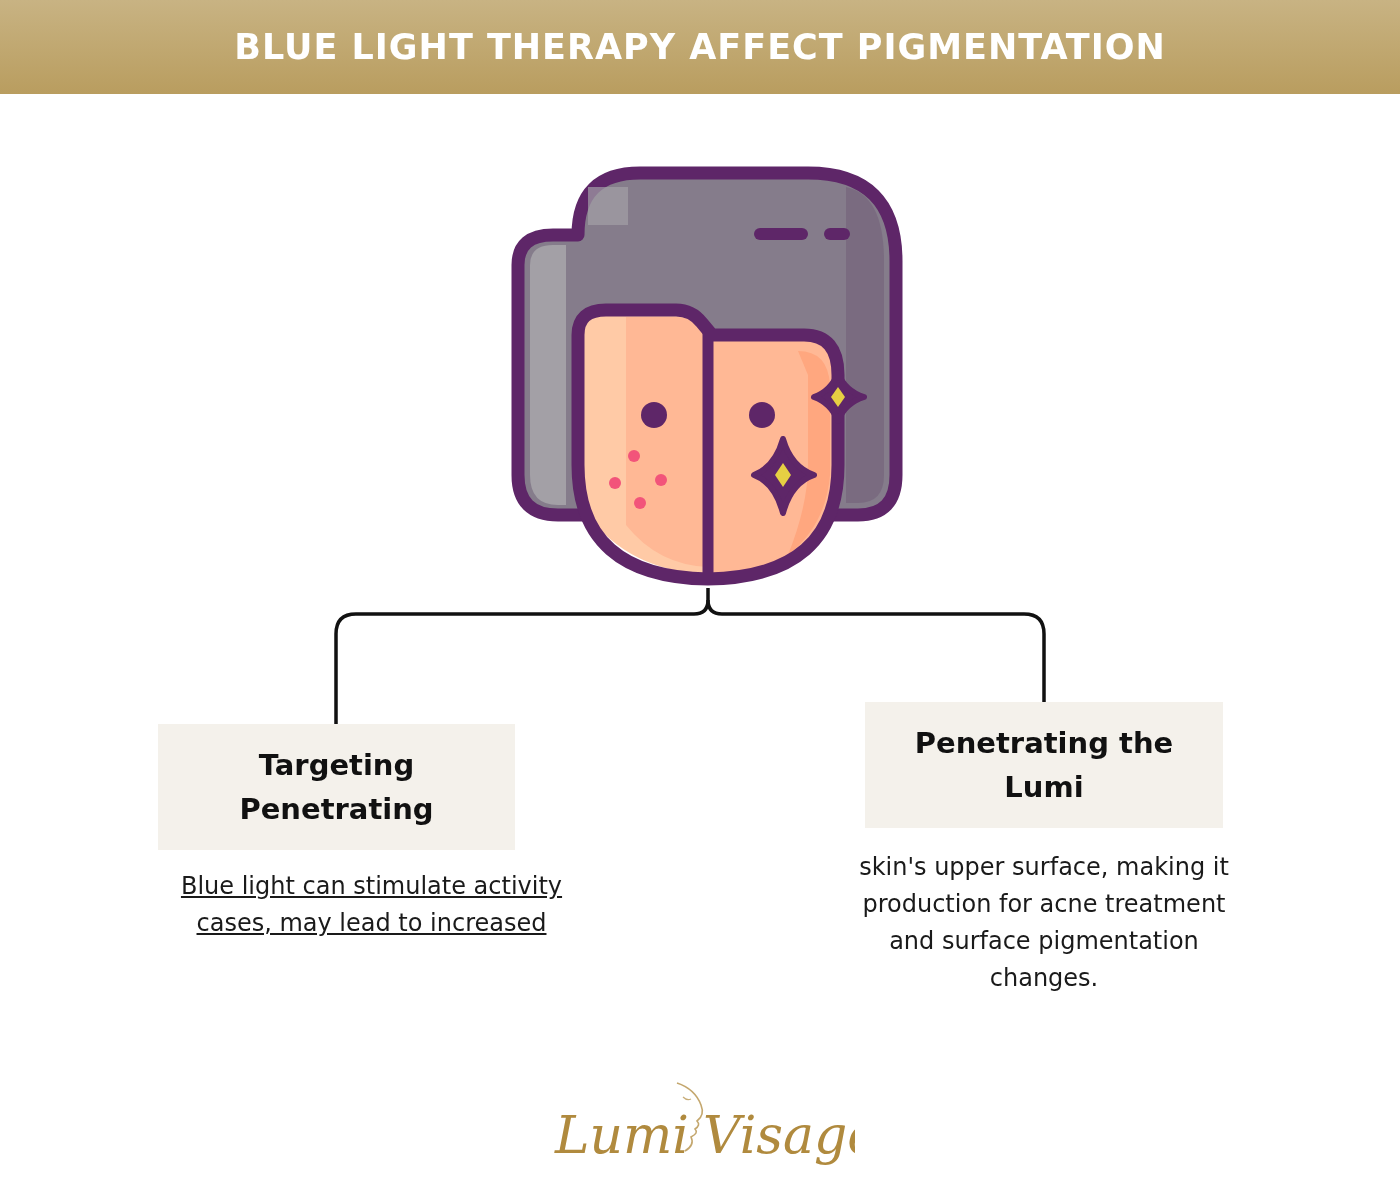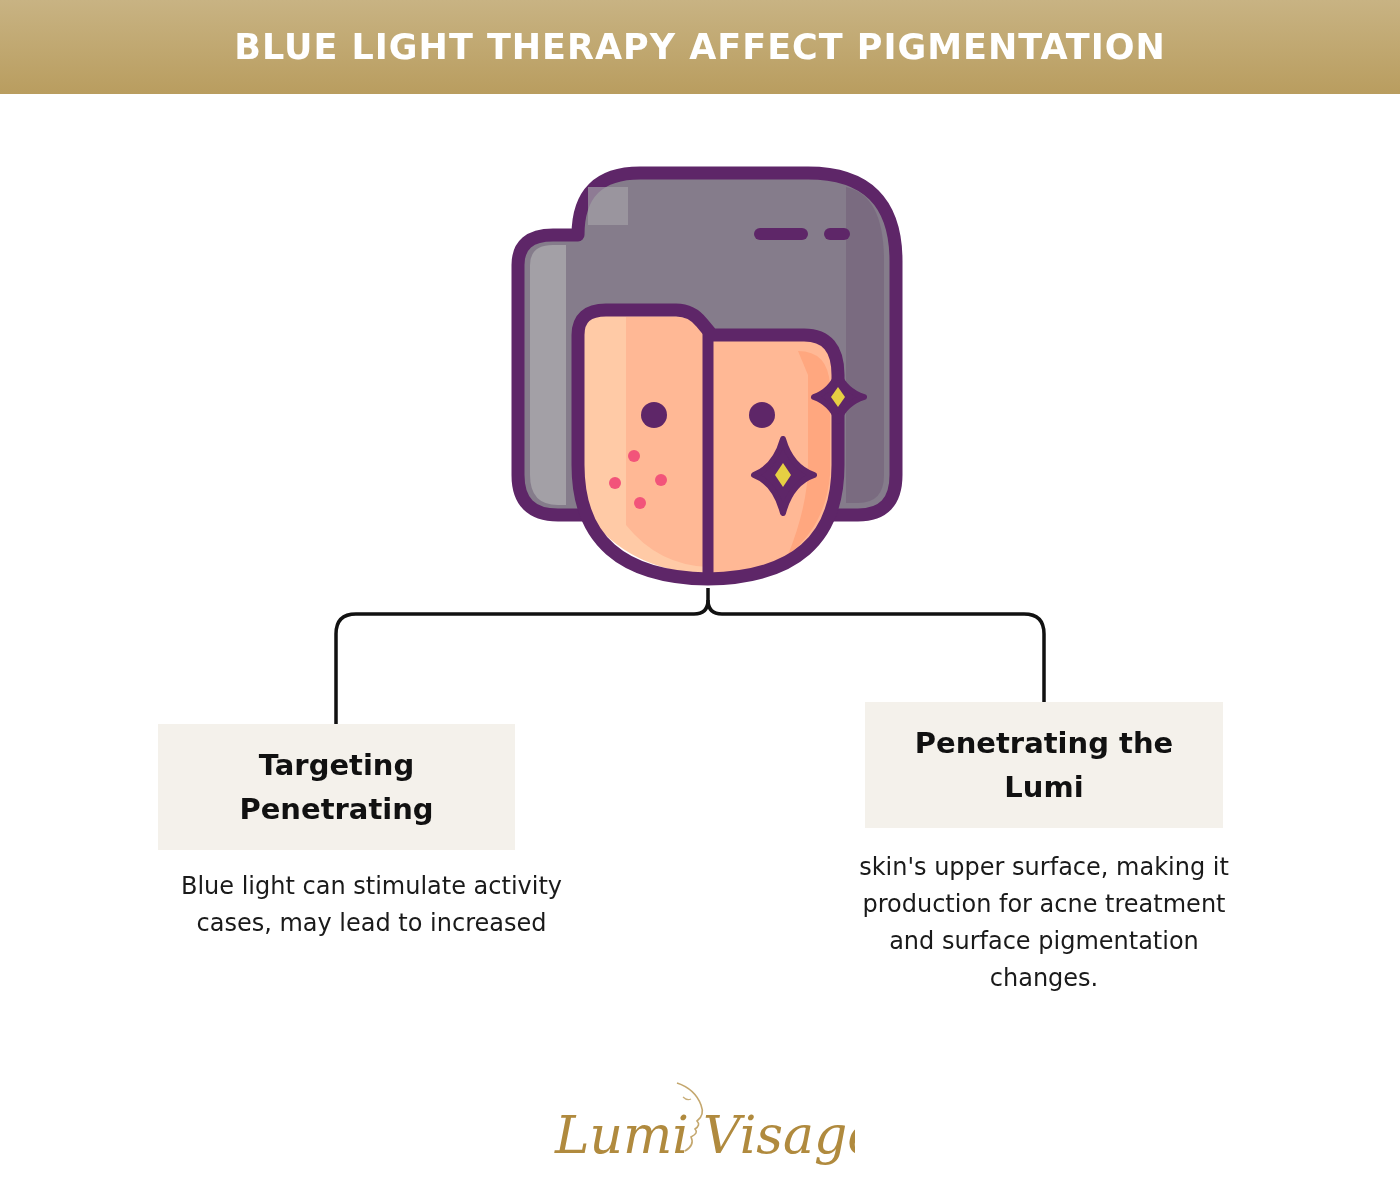--- a/index.html
+++ b/index.html
@@ -25,21 +25,21 @@
     position: absolute; background: #f4f1eb;
     display: flex; align-items: center; justify-content: center; text-align: center;
     font-weight: bold; font-size: 29px; line-height: 44px;
   }
   .card-title span { display: block; }
   #title-left { left: 158px; top: 724px; width: 357px; height: 126px; }
   #title-right { left: 865px; top: 702px; width: 358px; height: 126px; }
   .desc {
     position: absolute; text-align: center; font-size: 24px; line-height: 37px; color: #1a1a1a;
   }
-  #desc-left { left: 160px; top: 868px; width: 423px; }
+  #desc-left { left: 160px; top: 868px; width: 423px; text-decoration: underline; }
   #desc-right { left: 848px; top: 849px; width: 392px; }
   .logo { position: absolute; left: 545px; top: 1075px; width: 310px; height: 100px; }
 </style>
 </head>
 <body>
 
 <div class="header">
   <h1>BLUE LIGHT THERAPY AFFECT PIGMENTATION</h1>
 </div>
 

